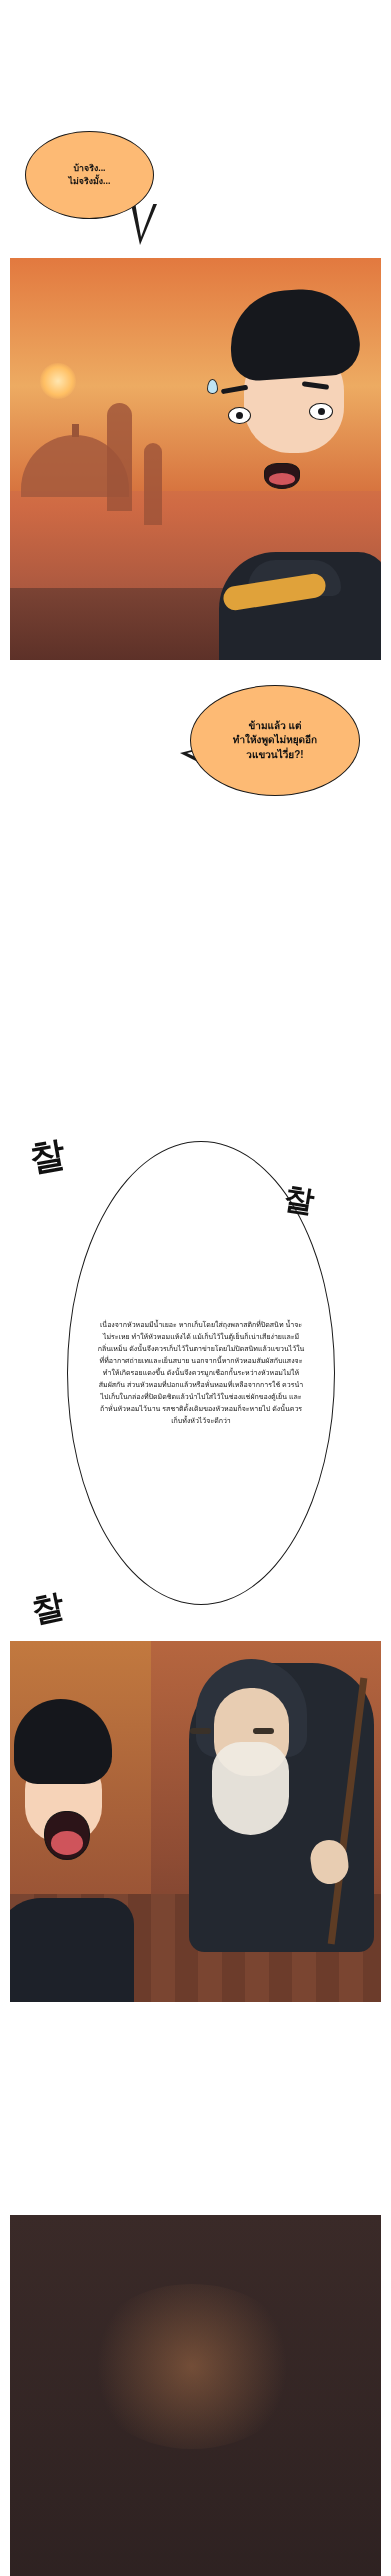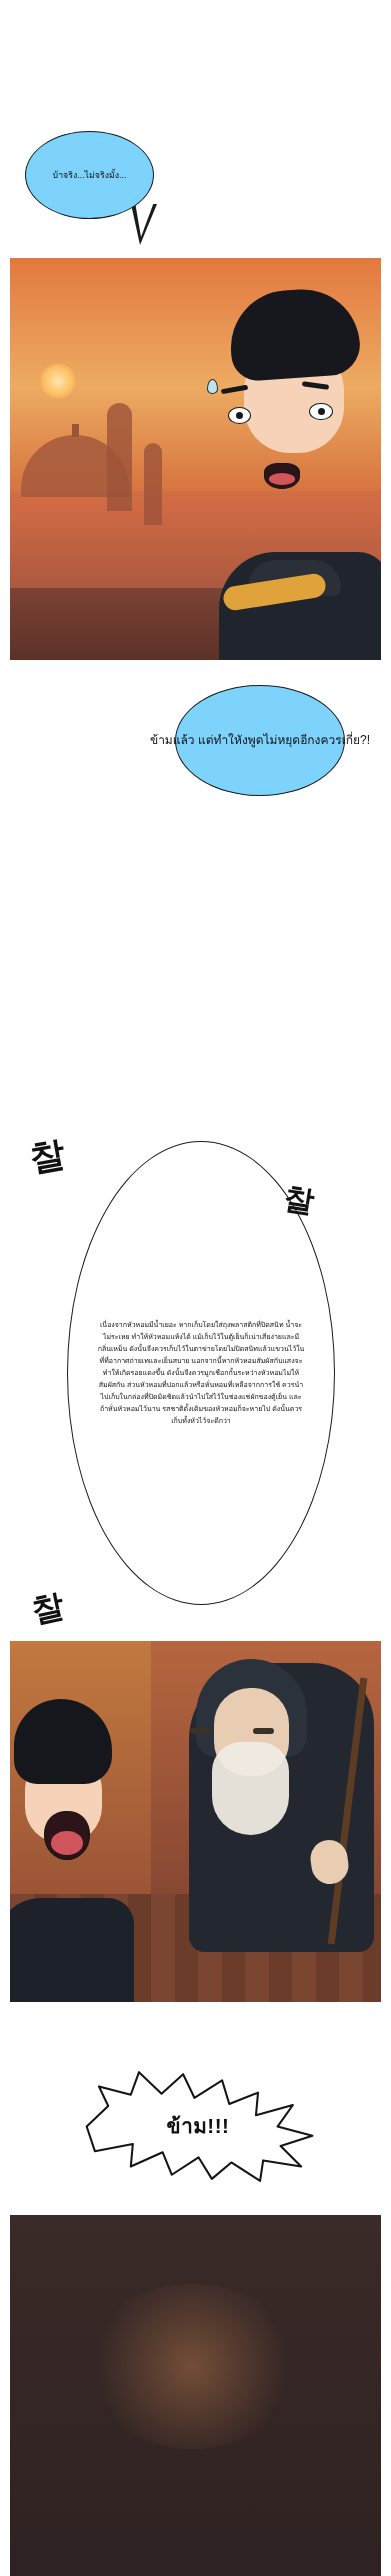--- a/index.html
+++ b/index.html
@@ -21,31 +21,32 @@
 
   
   .panel {
     position: absolute;
     overflow: hidden;
   }
 
   
   .bubble {
     position: absolute;
-    background: #7dd3fc;
+    background: #fdba74;
     border: 1.5px solid #1a1a1a;
     border-radius: 50%;
     display: flex;
-    flex-direction: row;
+    flex-direction: column;
     align-items: center;
     justify-content: center;
     text-align: center;
     color: #111111;
     box-sizing: border-box;
     z-index: 20;
+    font-weight: bold;
   }
   .bubble .line {
     display: block;
     line-height: 1.45;
     white-space: nowrap;
   }
   .tail {
     position: absolute;
     width: 0;
     height: 0;
@@ -387,24 +388,24 @@
     <div class="ch1-face"></div>
     <div class="ch1-hair"></div>
     <div class="ch1-brow" style="right:36%; top:32%; transform:rotate(-10deg);"></div>
     <div class="ch1-brow" style="right:14%; top:31%; transform:rotate(8deg);"></div>
     <div class="ch1-eye" style="right:35%; top:37%;"></div>
     <div class="ch1-eye" style="right:13%; top:36%;"></div>
     <div class="ch1-mouth" style="right:22%; top:51%;"></div>
     <div class="ch1-sweat" style="right:44%; top:30%;"></div>
   </div>
 
-  <div class="bubble" style="left:175px; top:685px; width:170px; height:111px; font-size:12px;">
+  <div class="bubble" style="left:190px; top:685px; width:170px; height:111px; font-size:10px;">
     <span class="line">ข้ามแล้ว แต่</span>
     <span class="line">ทำใหังพูดไม่หยุดอีก</span>
-    <span class="line">งควรเกี่ย?!</span>
+    <span class="line">วแขวนไวี่ย?!</span>
   </div>
   <div class="tail" style="left:180px; top:744px;
               border-top:9.3px solid transparent;
               border-bottom:18.5px solid transparent;
               border-right:36px solid #1a1a1a;"></div>
   <div class="tail" style="left:187px; top:746px;
               border-top:7.2px solid transparent;
               border-bottom:14.4px solid transparent;
               border-right:30px solid #ffffff;"></div>
 
@@ -428,26 +429,20 @@
     <div class="old-eye" style="right:29%; top:24%;"></div>
     <div class="old-staff"></div>
     <div class="old-hand"></div>
 
     <div class="mc2-body"></div>
     <div class="mc2-face"></div>
     <div class="mc2-hair"></div>
     <div class="mc2-mouth"></div>
   </div>
 
-  <div class="shout" style="left:77px; top:2066px; width:242px; height:118px;">
-    <svg width="242" height="118" viewBox="0 0 470 230">
-      <polygon points="18,118 60,78 42,40 104,56 120,12 164,54 206,16 228,62 282,28 296,74 352,52 348,96 420,76 390,118 458,136 396,156 436,196 362,184 356,224 300,188 262,220 236,178 184,212 166,168 104,196 108,152 34,166" fill="#ffffff" stroke="#141414" stroke-width="4" stroke-linejoin="round"></polygon>
-    </svg>
-    <span class="txt">ข้าม!!!</span>
-  </div>
 
   <div class="panel p3" style="left:10.3px; top:2215px; width:371px; height:685px;">
     <div class="p3-glow"></div>
 
   </div>
 
 </div>
 
 
 </body></html>

